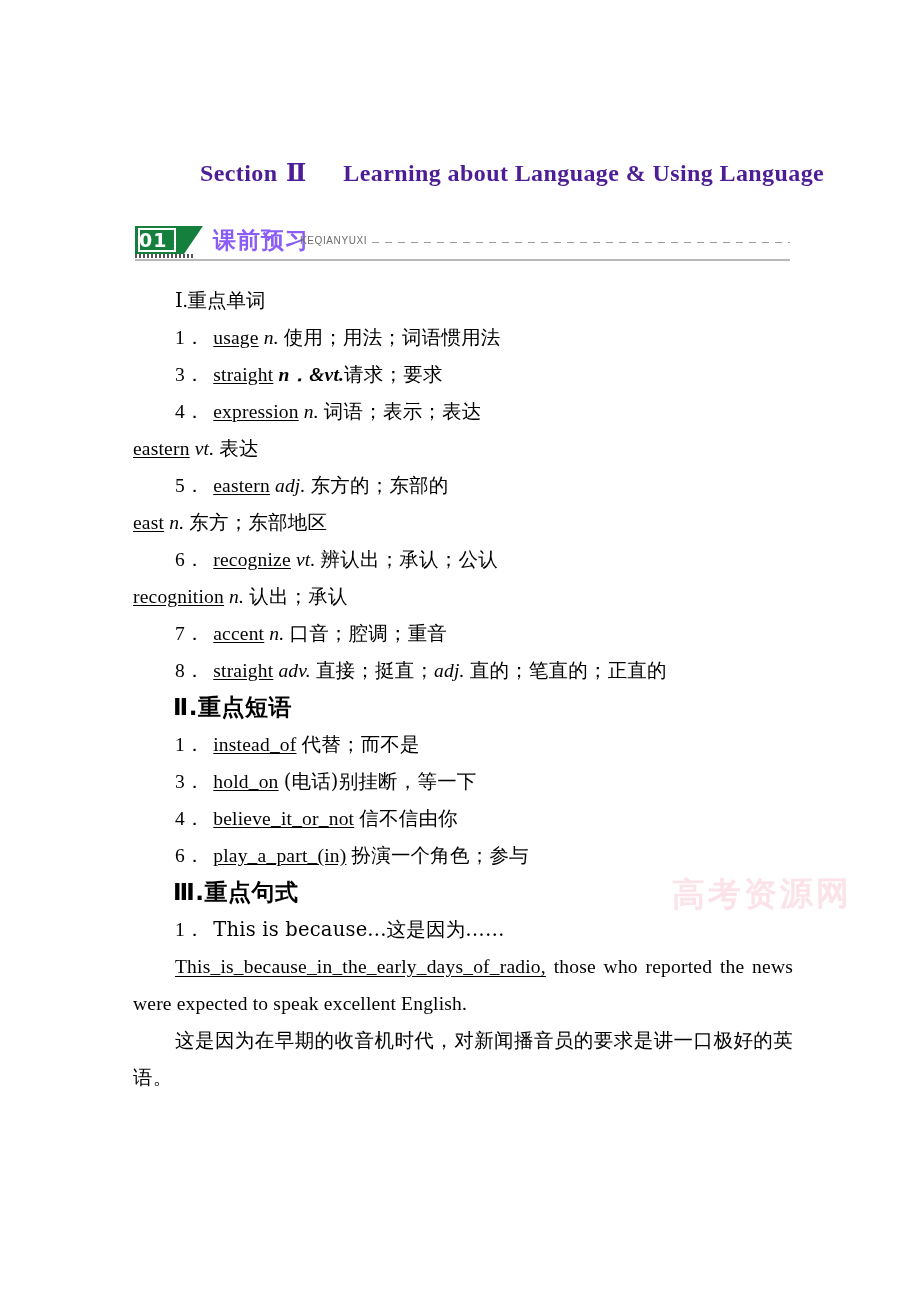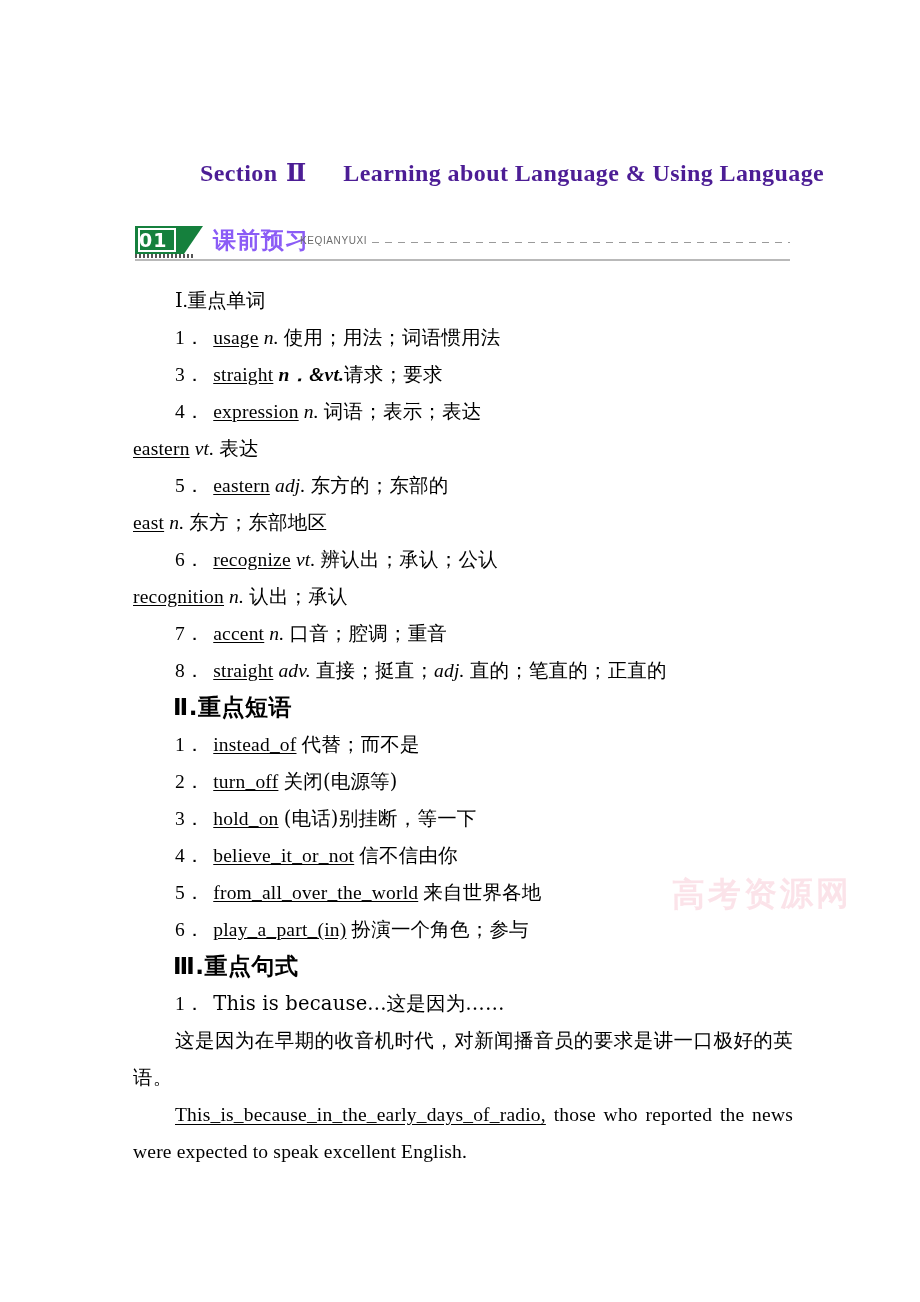--- a/index.html
+++ b/index.html
@@ -255,43 +255,37 @@
     <div class="line indent">
       <span class="num">8．</span><span class="num-gap"></span><span class="u">straight</span>&nbsp;<span class="it">adv.</span>&nbsp;<span class="cn">直接；挺直；</span><span class="it">adj.</span>&nbsp;<span class="cn">直的；笔直的；正直的</span>
     </div>
 
     <div class="hd-hei">Ⅱ.重点短语</div>
 
     <div class="line indent">
       <span class="num">1．</span><span class="num-gap"></span><span class="u">instead_of</span>&nbsp;<span class="cn">代替；而不是</span>
     </div>
     <div class="line indent">
-      <span class="num">2．</span><span class="num-gap"></span><span class="u">turn_off</span>&nbsp;<span class="cn">关闭(电源等)</span>
-    </div>
-    <div class="line indent">
       <span class="num">3．</span><span class="num-gap"></span><span class="u">hold_on</span>&nbsp;<span class="cn">(电话)别挂断，等一下</span>
     </div>
     <div class="line indent">
       <span class="num">4．</span><span class="num-gap"></span><span class="u">believe_it_or_not</span>&nbsp;<span class="cn">信不信由你</span>
     </div>
     <div class="line indent">
-      <span class="num">5．</span><span class="num-gap"></span><span class="u">from_all_over_the_world</span>&nbsp;<span class="cn">来自世界各地</span>
-    </div>
-    <div class="line indent">
       <span class="num">6．</span><span class="num-gap"></span><span class="u">play_a_part_(in)</span>&nbsp;<span class="cn">扮演一个角色；参与</span>
     </div>
 
     <div class="hd-hei">Ⅲ.重点句式</div>
 
     <div class="line indent">
       <span class="num">1．</span><span class="num-gap"></span><span class="cn">This is because...这是因为……</span>
+    </div>
+
+    <div class="para">
+      <span class="first-ind"></span><span class="sent-u">This_is_because_in_the_early_days_of_radio,</span><span> those who reported the news were expected to speak excellent English.</span>
     </div>
 
     <div class="para cn">
       <span class="first-ind"></span><span>这是因为在早期的收音机时代，对新闻播音员的要求是讲一口极好的英语。</span>
     </div>
 
-    <div class="para">
-      <span class="first-ind"></span><span class="sent-u">This_is_because_in_the_early_days_of_radio,</span><span> those who reported the news were expected to speak excellent English.</span>
-    </div>
-
   </div>
 </div>
 
 </body></html>

